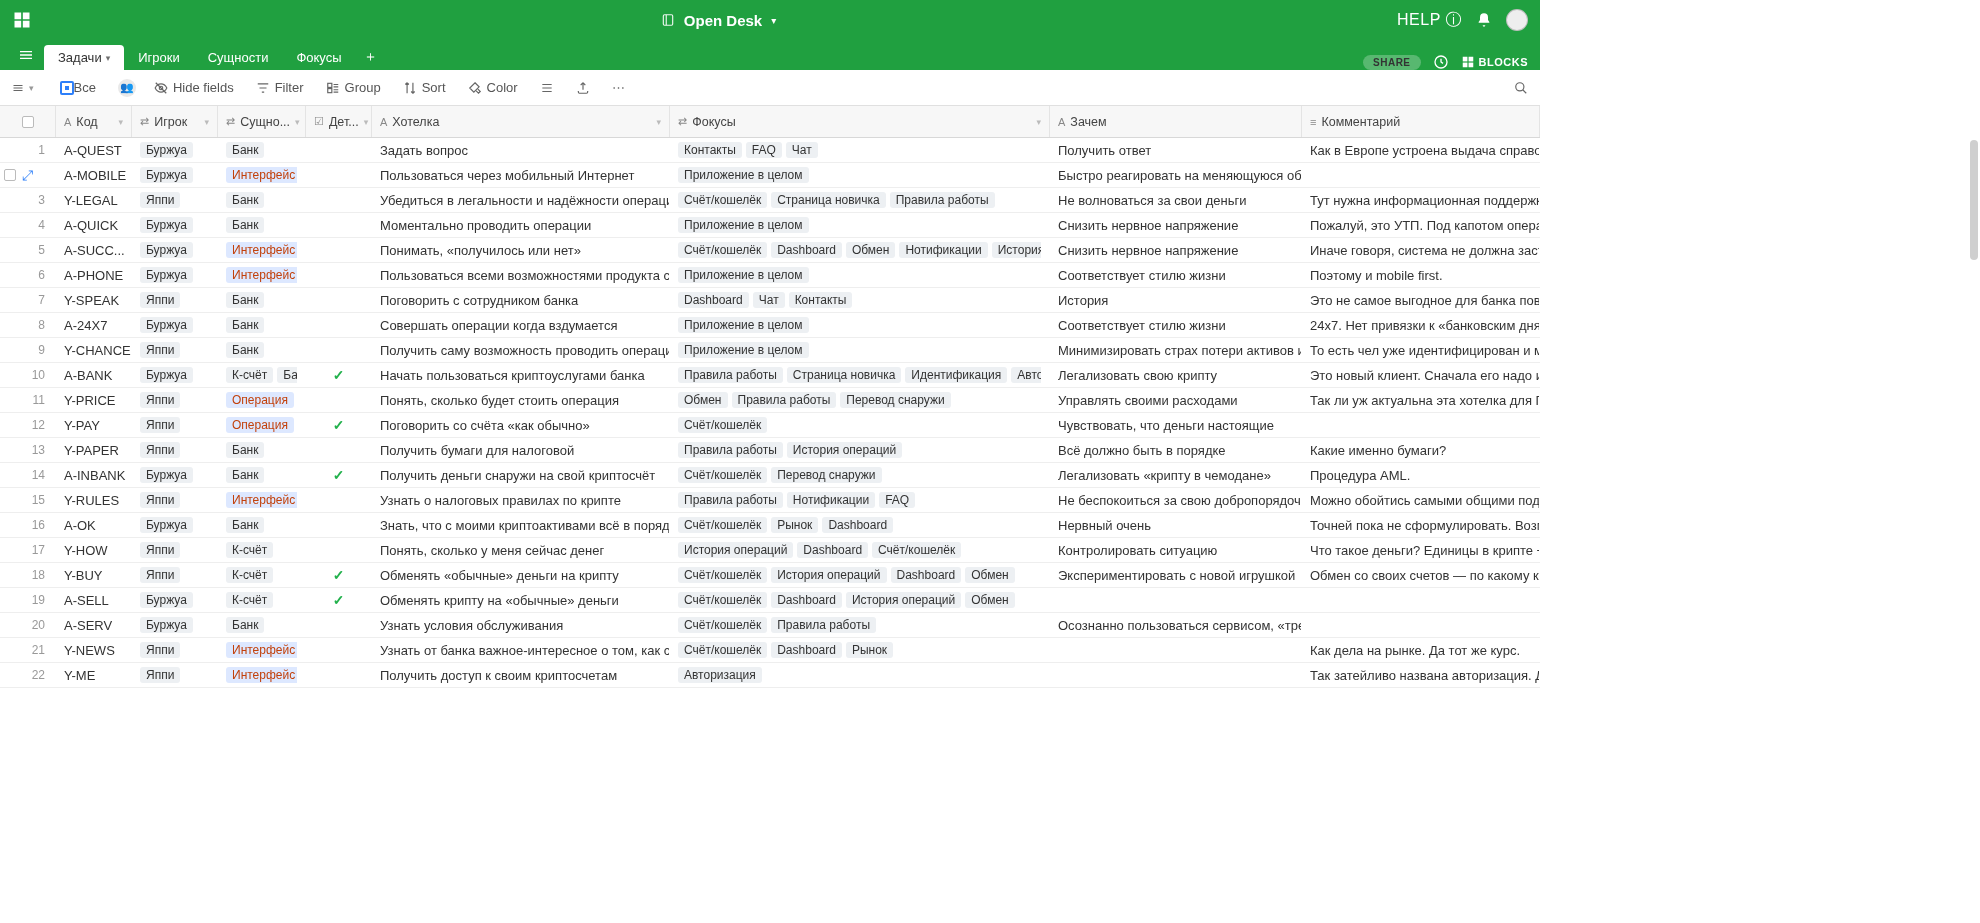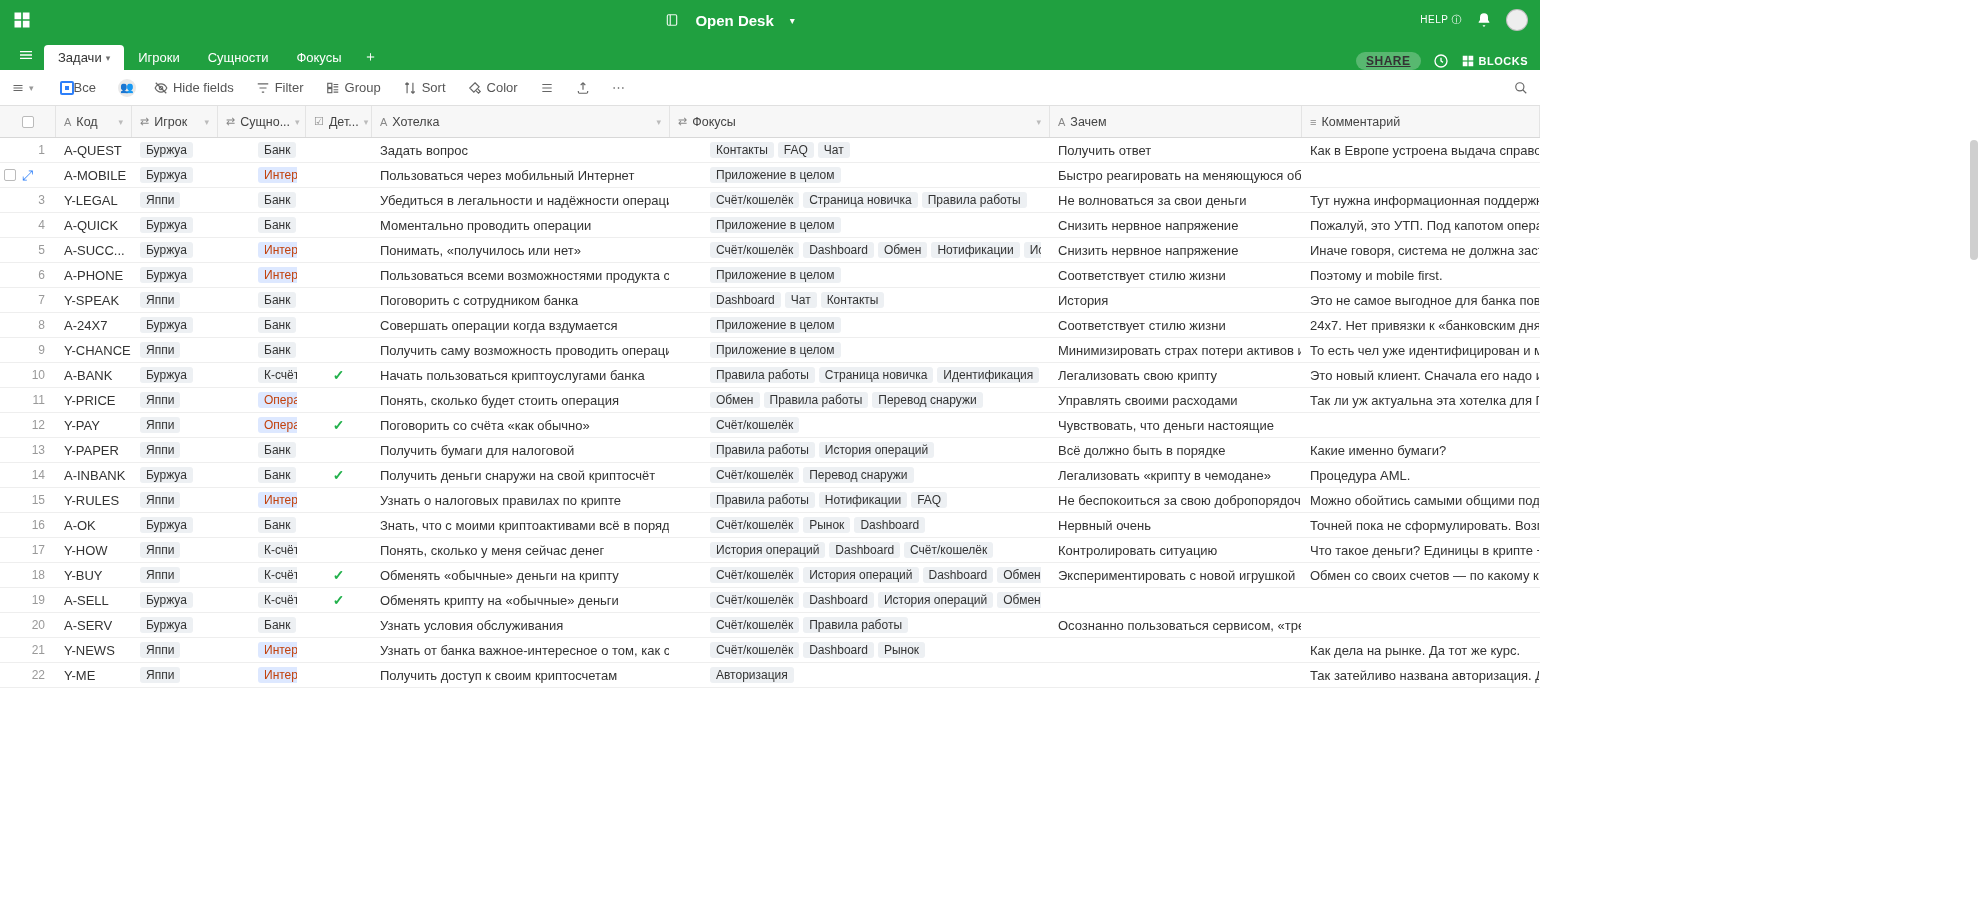--- a/index.html
+++ b/index.html
@@ -2,25 +2,25 @@
 <html><head>
 <meta charset="utf-8">
 <style>
   * { box-sizing: border-box; margin: 0; padding: 0; }
   body { font-family: -apple-system, BlinkMacSystemFont, "Segoe UI", Helvetica, Arial, sans-serif; font-size: 13px; color: #333; background: #fff; overflow: hidden; }
   .app { width: 1540px; height: 705px; display: flex; flex-direction: column; }
 
   
   .topbar { background: #20a040; height: 40px; display: flex; align-items: center; padding: 0 12px; color: #fff; }
   .logo { width: 20px; height: 20px; margin-right: 8px; }
-  .topbar-center { flex: 1; display:flex; align-items:center; justify-content:center; gap:16px;text-align:center; }
+  .topbar-center { flex: 1; display:flex; align-items:center; justify-content:center; gap:9px;text-align:center; }
   .base-name { font-weight: 600; font-size: 15px; color:#fff; }
   .topbar-right { display:flex; align-items:center; gap:14px; }
-  .help-link { font-size: 10px; letter-spacing: .5px; }
-  .share-btn { background: rgba(255,255,255,0.25); border-radius: 10px; padding: 2px 10px; font-size: 12px; font-weight:600; letter-spacing:.5px;text-decoration:underline; }
+  .help-link { font-size: 16px; letter-spacing: .5px; }
+  .share-btn { background: rgba(255,255,255,0.25); border-radius: 10px; padding: 2px 10px; font-size: 10px; font-weight:600; letter-spacing:.5px; }
   .avatar { width:22px; height:22px; border-radius:50%; background:#eee; border:1px solid rgba(0,0,0,.2); }
 
   
   .tabs-row { background:#20a040; height:30px; display:flex; align-items:flex-end; padding-left:8px; gap:0; }
   .menu-btn { color:#fff; padding:0 10px; align-self:center; }
   .tab { padding: 5px 14px 5px 14px; color:#fff; font-size:13px; cursor:pointer; display:flex; align-items:center; gap:4px; }
   .tab.active { background:#fff; color:#333; border-radius:4px 4px 0 0; }
   .tab .chev { font-size:9px; opacity:.7; }
   .tabs-row .plus { color:#fff; padding:4px 8px; font-size:14px; }
   .tabs-right { margin-left:auto; display:flex; align-items:center; gap:12px; padding-right:12px; }
@@ -56,21 +56,21 @@
   .grid-body { flex:1; overflow-y:auto; overflow-x:hidden; }
   .row { height:25px; display:flex; align-items:stretch; border-bottom:1px solid #eee; font-size:13px; }
   .cell { display:flex; align-items:center; padding:0 8px; border-right:1px solid transparent; overflow:hidden; white-space:nowrap; text-overflow:ellipsis; }
   .cell.num { justify-content:flex-end; color:#999; font-size:12px; padding-right:10px; position:relative; }
   .hover-controls { display:none; position:absolute; left:4px; gap:6px; align-items:center; }
   .chkbx { width:12px;height:12px;border:1px solid #bbb;border-radius:2px;background:#fff; }
   .expand-ic { color:#2d7ff9; font-size:14px; line-height:1; }
 
   .tag { display:inline-flex; align-items:center; padding:1px 6px; border-radius:3px; font-size:12px; background:#edf0f3; color:#333; margin-right:4px; }
   .tag.blue { background:#dde8ff; color:#c2410c; }
-  .tags-wrap { display:flex; flex-wrap:nowrap; overflow:hidden;margin-left:32px; }
+  .tags-wrap { display:flex; flex-wrap:nowrap; overflow:hidden; }
   .check-green { color:#22b14c; font-weight:700; font-size:14px; }
 
   
   .scroll-rail { position:absolute; right:2px; top:140px; width:8px; height:120px; background:#cfcfcf; border-radius:4px; }
   svg { display:block; }
 </style>
 </head>
 <body>
 
 <div class="app">

